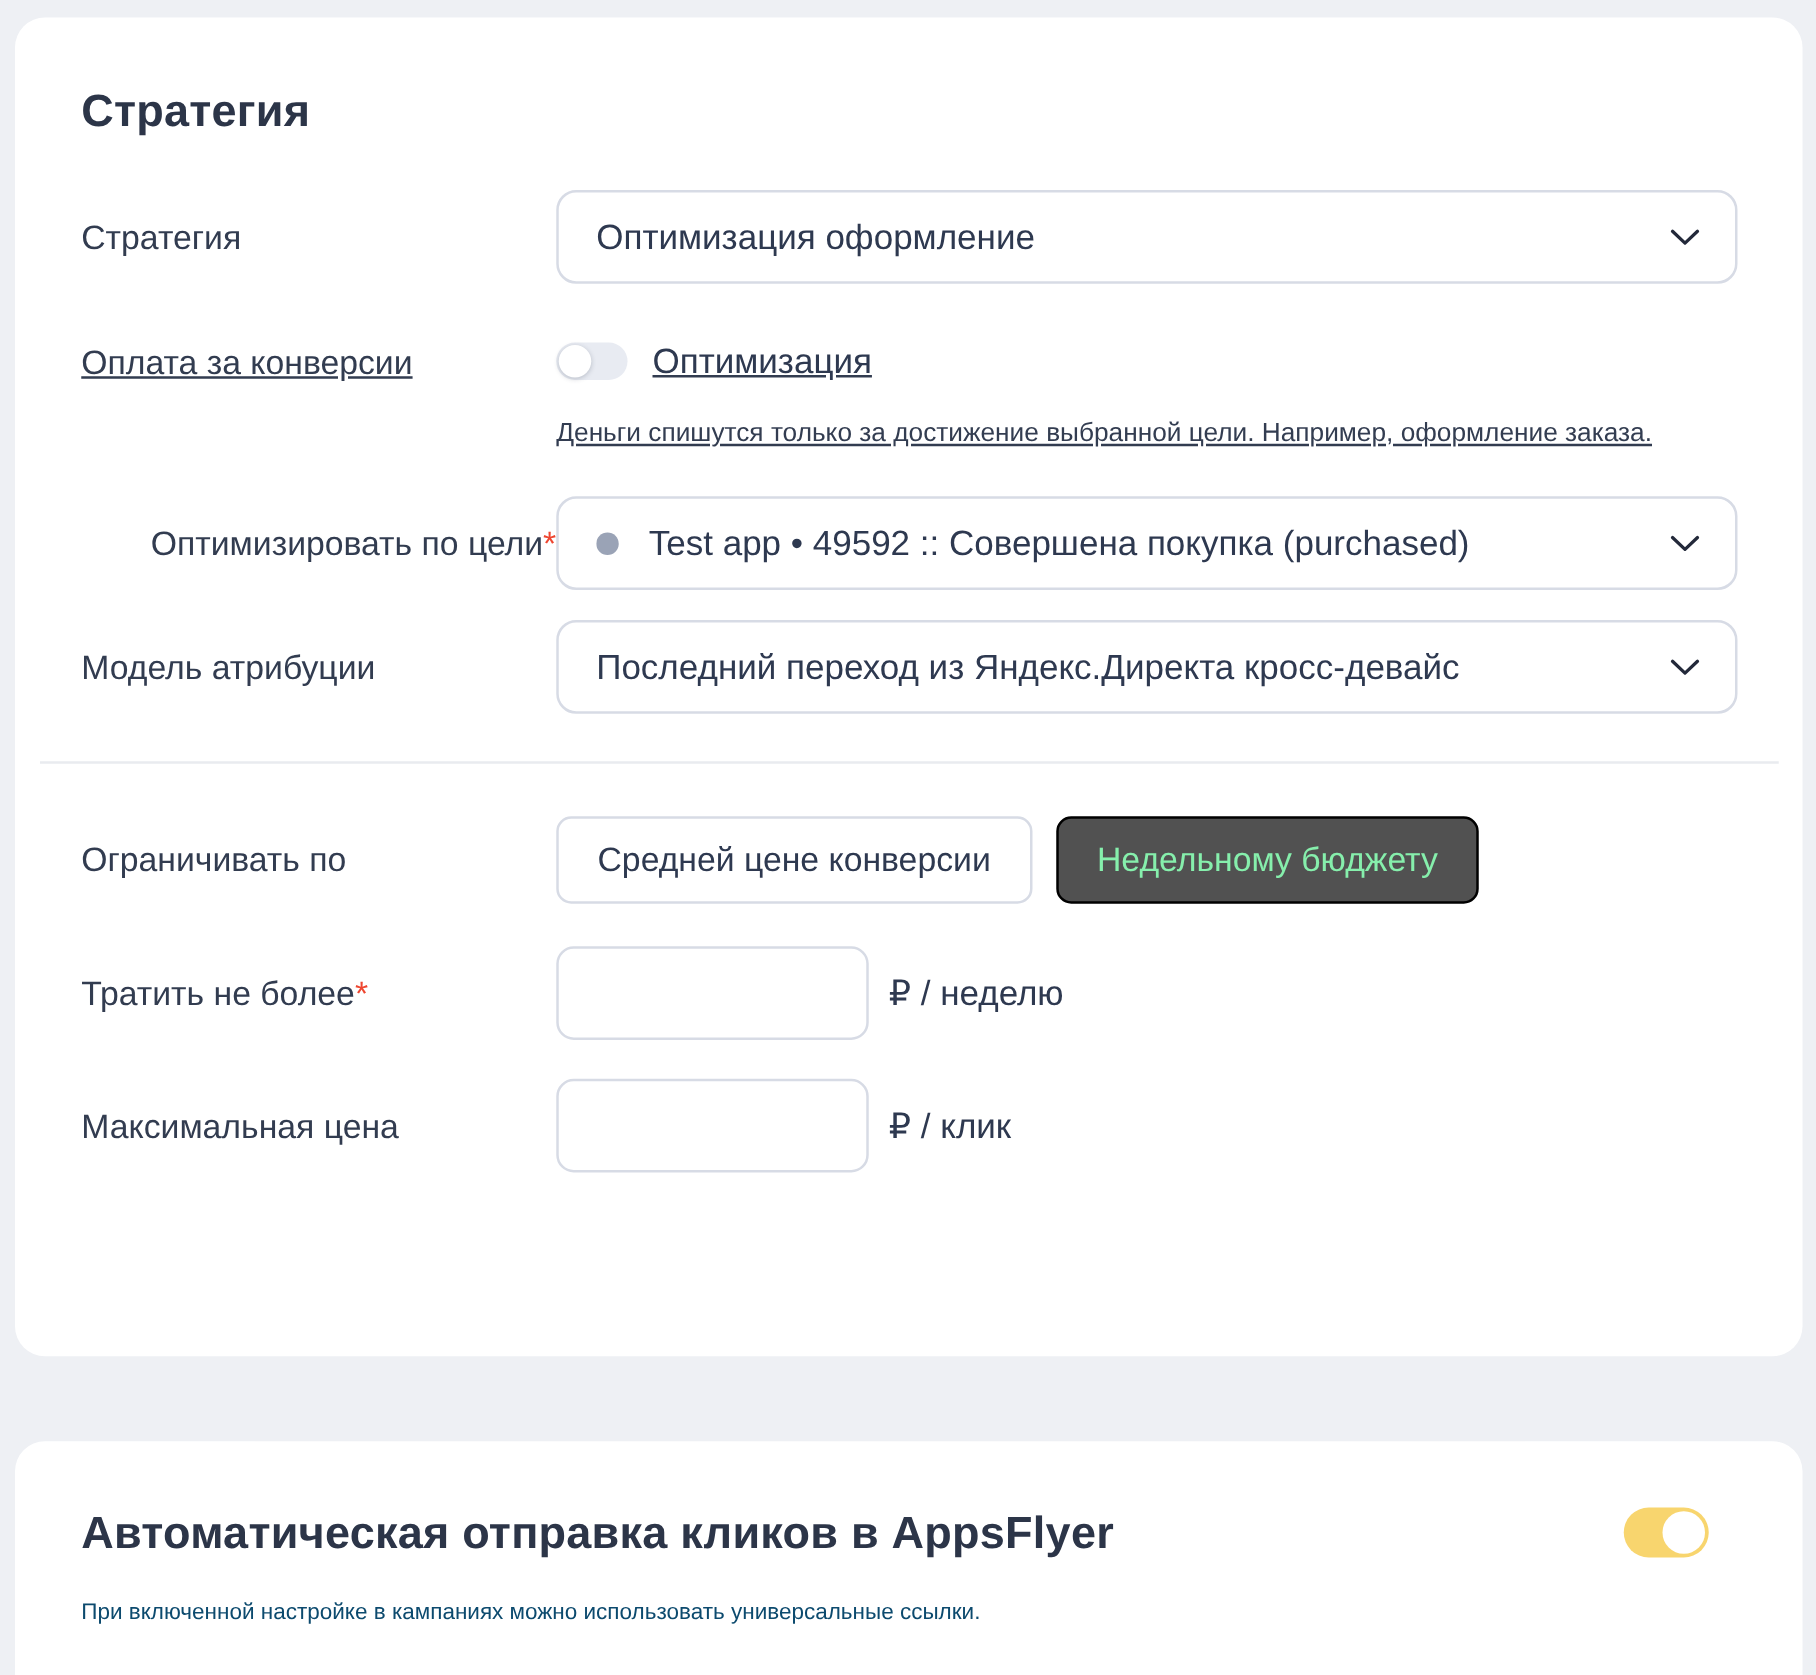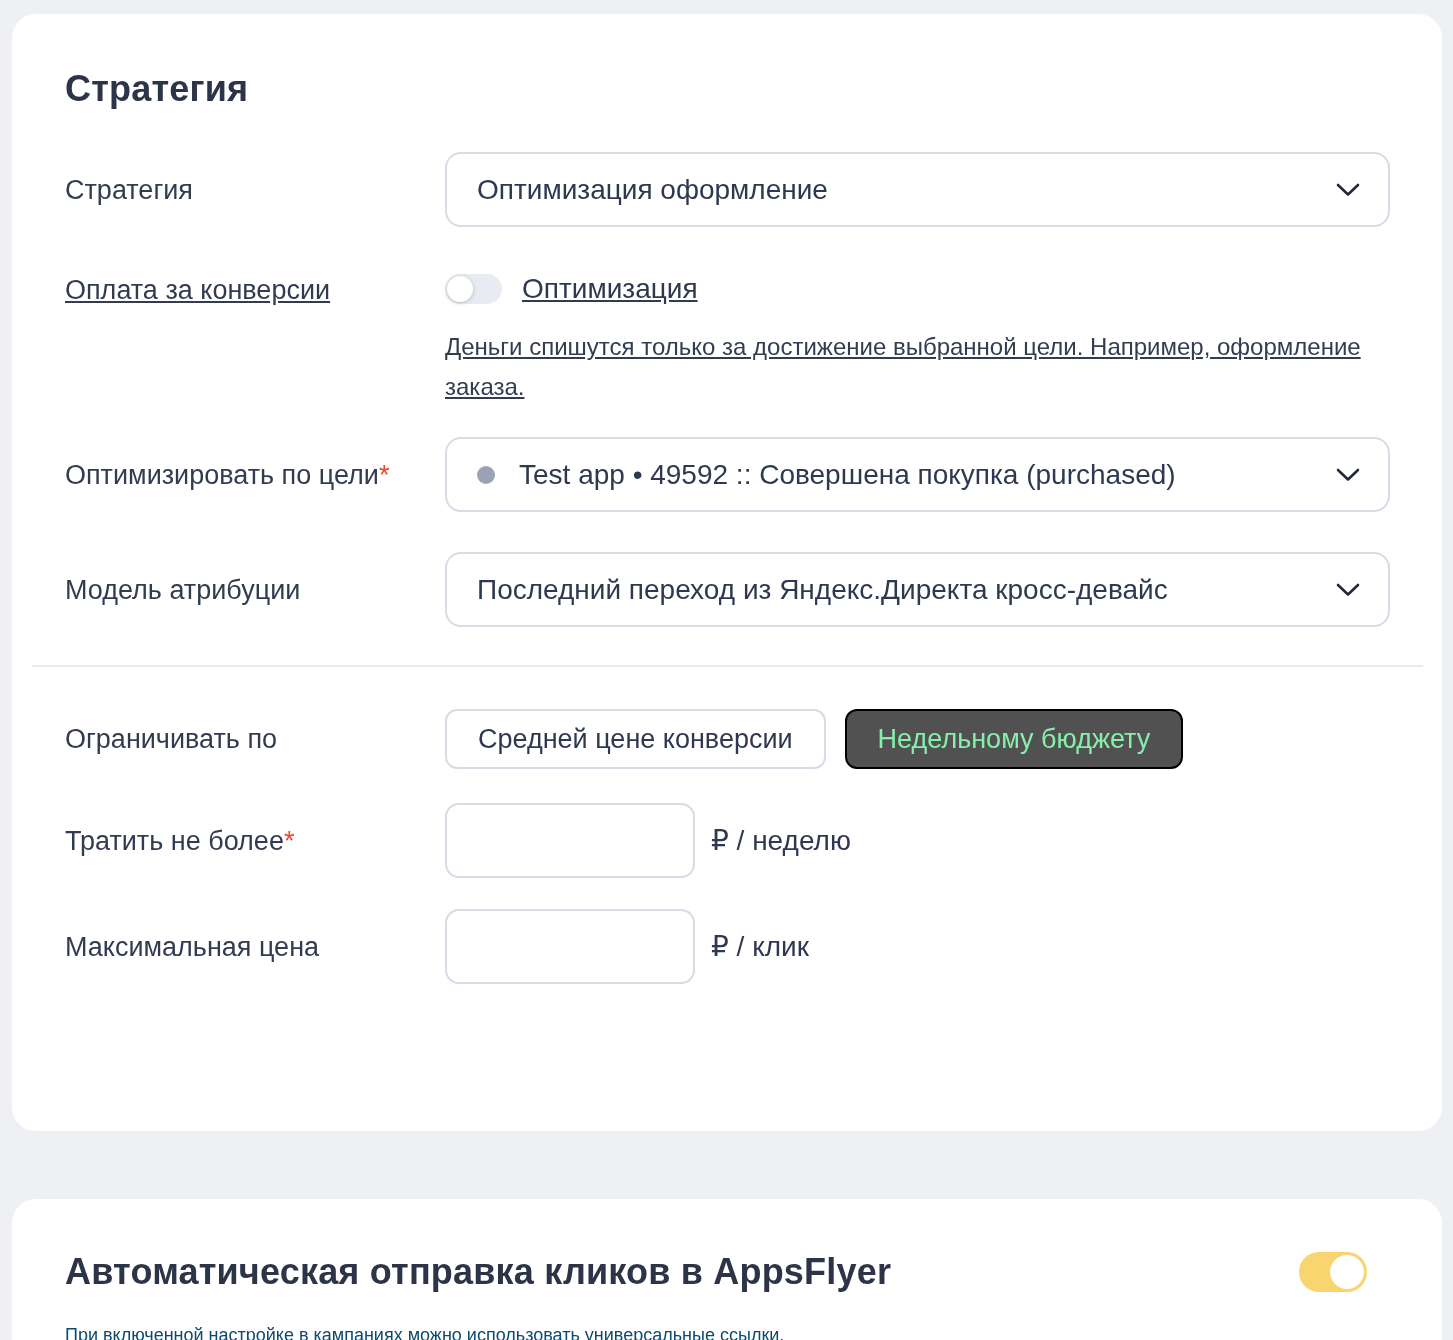--- a/index.html
+++ b/index.html
@@ -64,21 +64,21 @@
   .goal-dot {
     width:18px; height:18px;
     border-radius:50%;
     background:#9aa3b6;
     margin-right:24px;
     flex:0 0 18px;
   }
   .chevron { flex:0 0 24px; margin-left:20px; display:flex; align-items:center; }
 
   .mb-strategy { margin-bottom:46px; }
-  .mb-select  { margin-bottom:40px; }
+  .mb-select  { margin-bottom:24px;text-align:right; }
 
   
   .row-pay { align-items:flex-start; margin-bottom:30px;text-decoration:underline; }
   .toggle-line { display:flex; align-items:center; }
   .toggle {
     width:57px; height:30px;
     border-radius:15px;
     background:#e8ebf2;
     position:relative;
     cursor:pointer;
@@ -87,37 +87,37 @@
   .toggle .knob {
     position:absolute; top:2px; left:2px;
     width:26px; height:26px;
     border-radius:50%;
     background:#fff;
     box-shadow:0 1px 4px rgba(40,50,70,0.25);
   }
   .toggle-label { font-size:28px; margin-left:20px; color:#2e3950; }
   .pay-description {
     margin-top:22px;
-    font-size:24px;
+    font-size:21px;
     line-height:40px;
     color:#333d51;
     max-width:947px;
   }
 
   .divider {
     height:2px;
     background:#e9ebef;
     margin:38px -33px 42px -33px;
   }
 
   
   .row-limit { margin-bottom:34px; }
   .seg-group { display:flex; }
   .seg-btn {
-    height:60px;
+    height:70px;
     border-radius:12px;
     font-size:27px;
     padding:0 31px;
     display:inline-flex;
     align-items:center;
     box-sizing:border-box;
     cursor:pointer;
     white-space:nowrap;
     font-family:inherit;
   }

